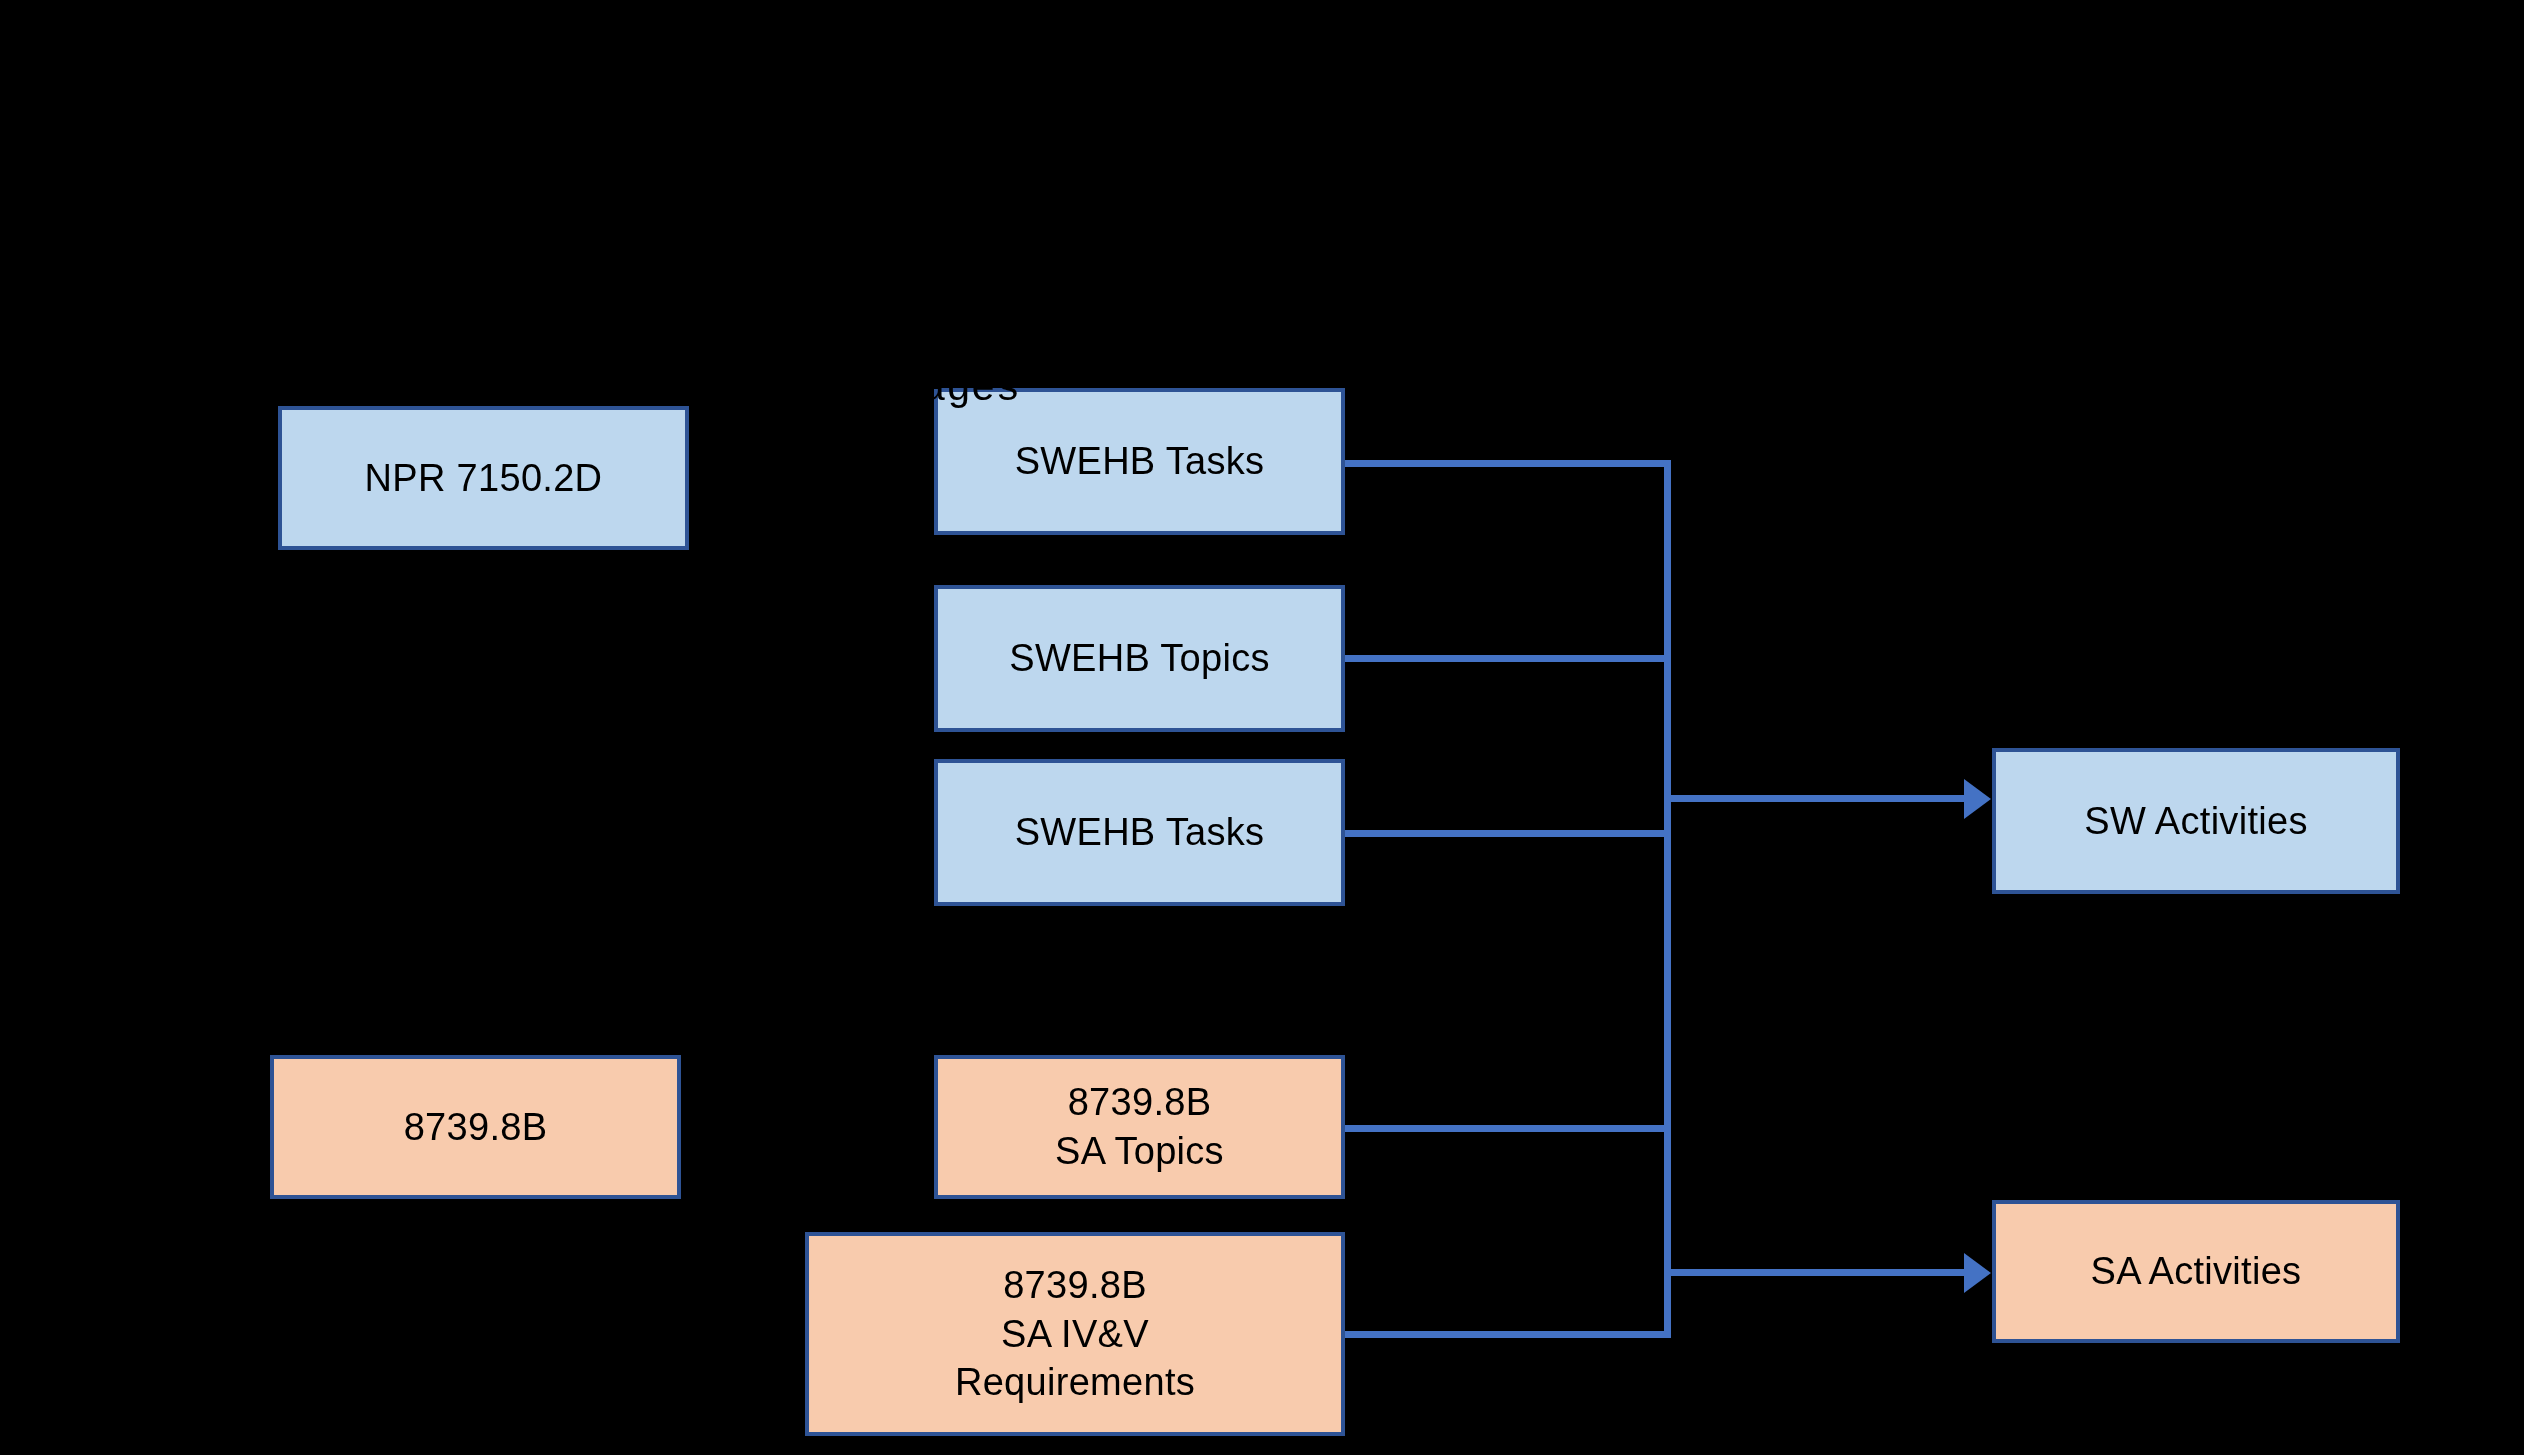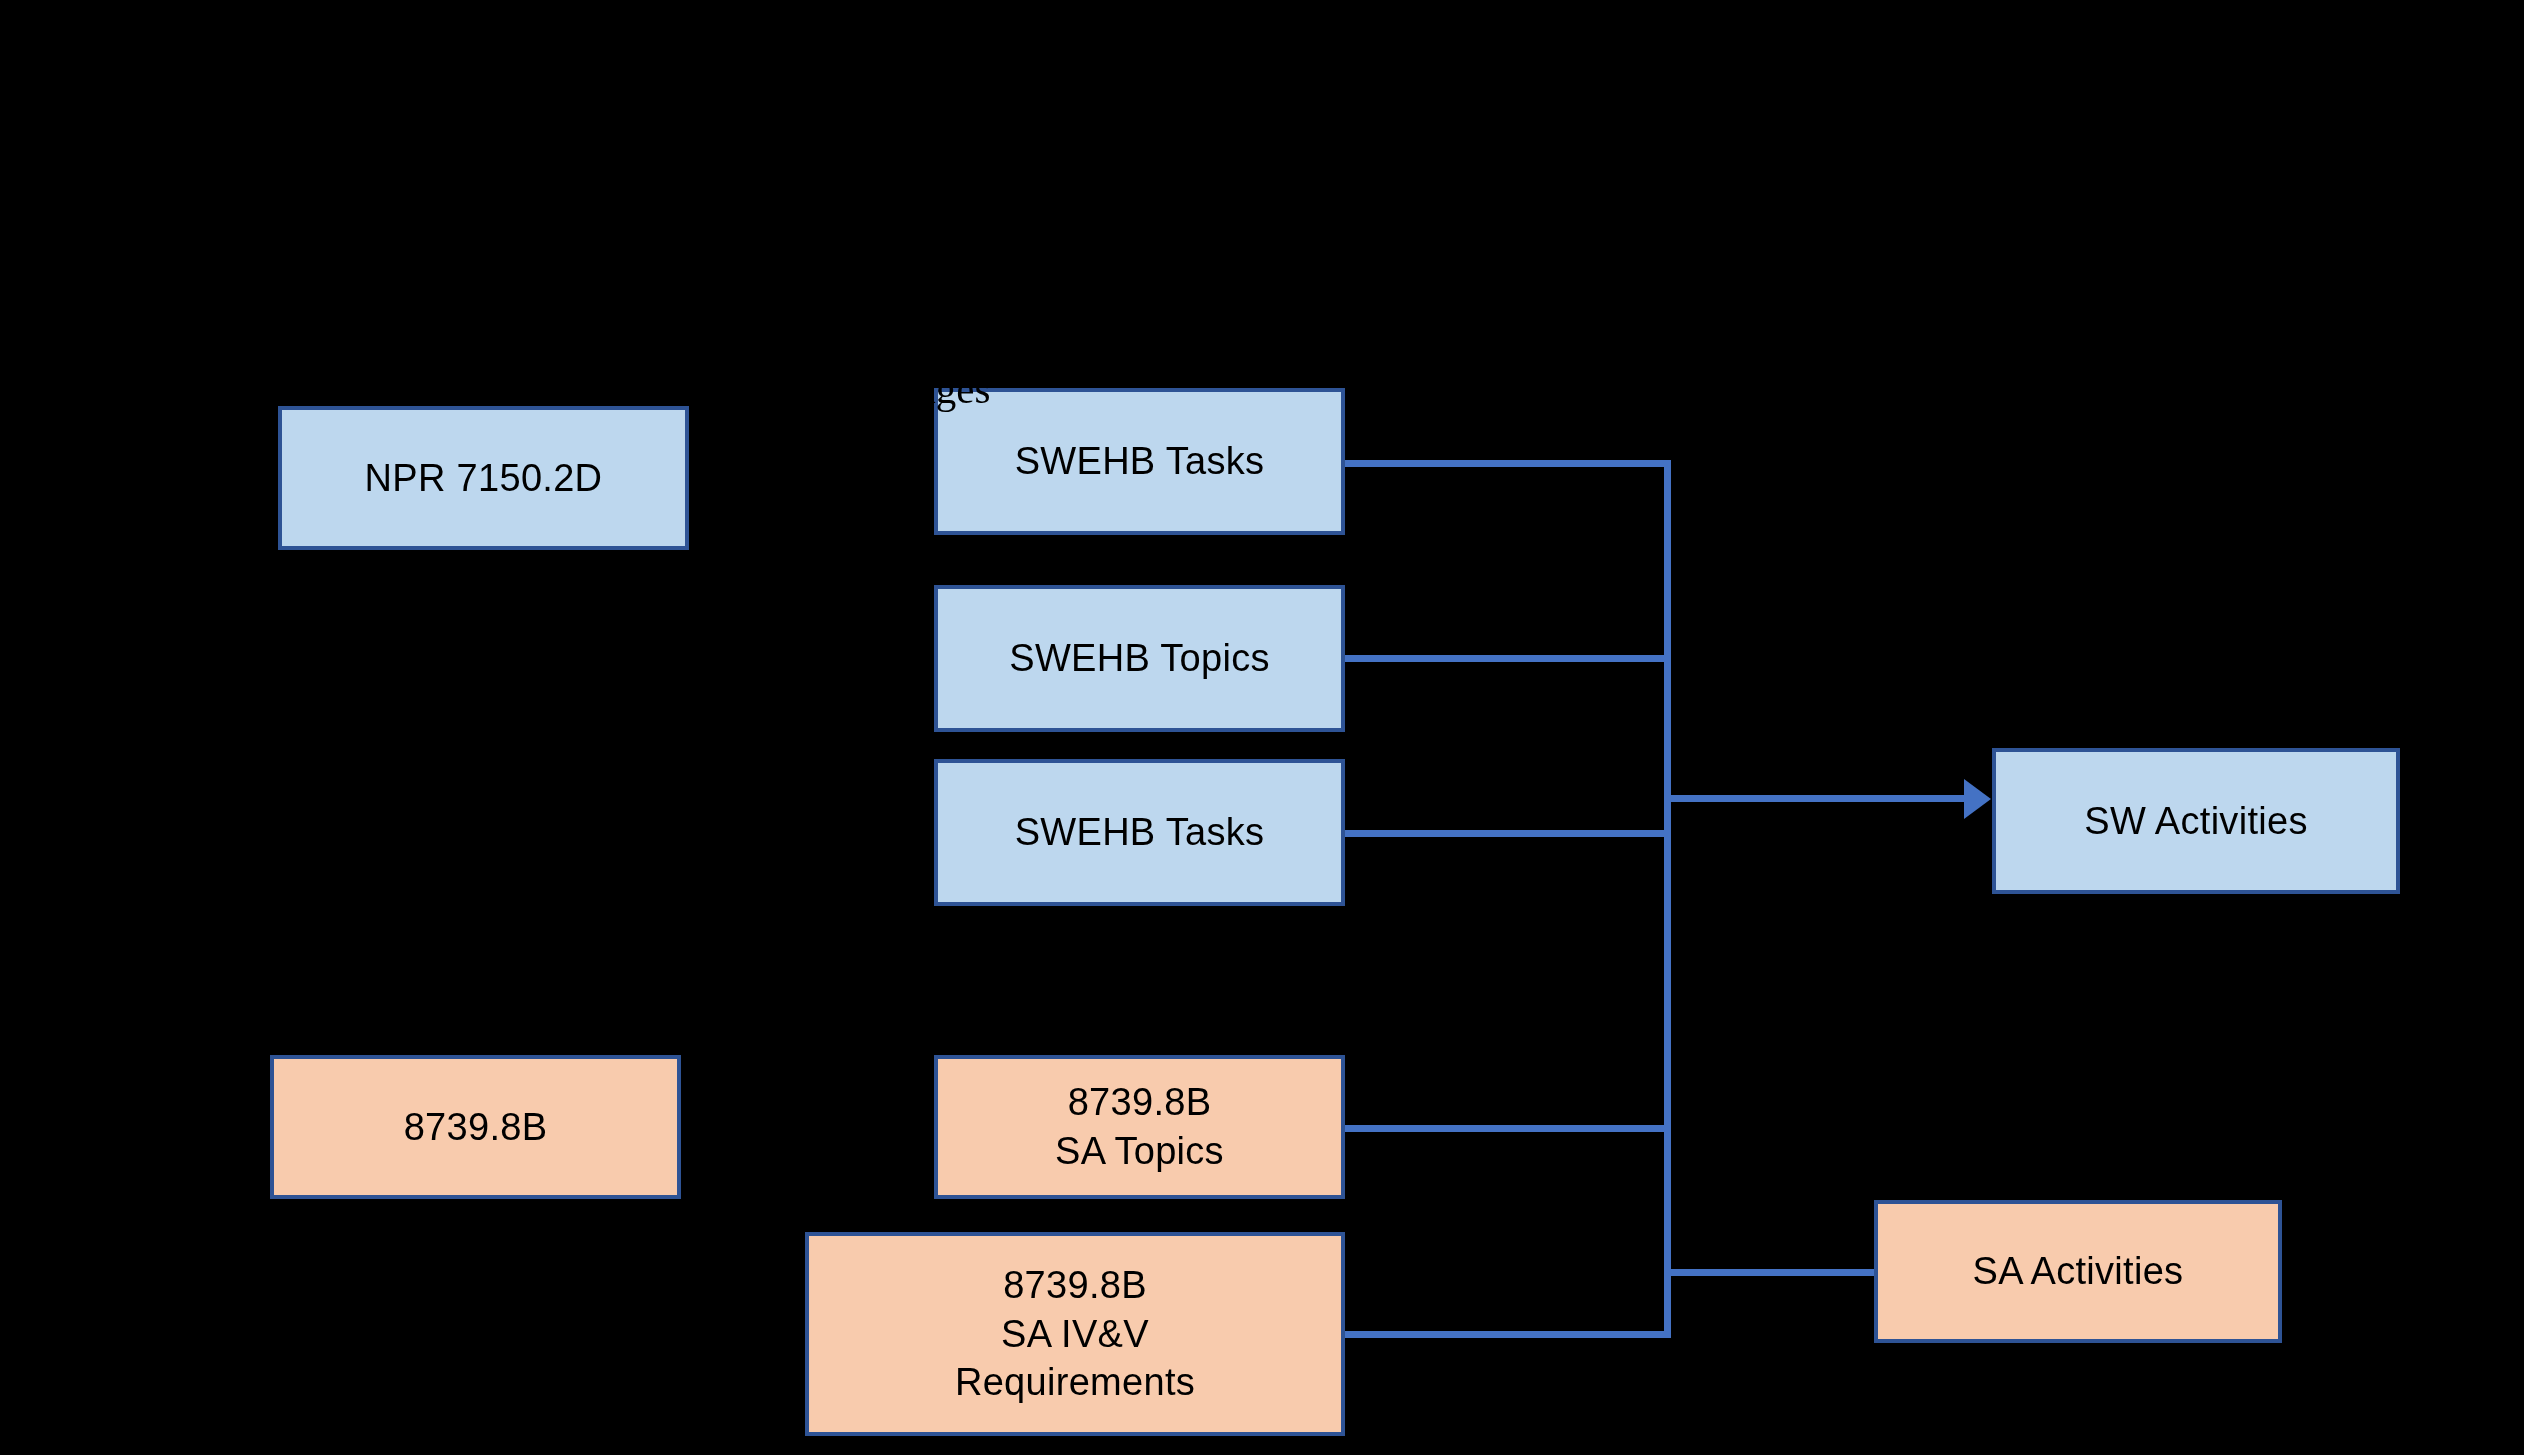--- a/index.html
+++ b/index.html
@@ -55,21 +55,21 @@
     border-top: 20px solid transparent;
     border-bottom: 20px solid transparent;
     border-left: 27px solid #4472C4;
   }
 
   
   .stray-text {
     position: absolute;
     color: #000000;
     font-size: 41px;
-    font-family: Liberation Serif, serif;
+    font-family: Liberation Mono, monospace;
     white-space: nowrap;
     line-height: 1;
   }
   .stray-behind { z-index: 0; }
   .stray-front  { z-index: 5; }
   .node { z-index: 3; }
   .conn-h, .conn-v, .arrow-head { z-index: 2; }
 </style>
 </head>
 <body>
@@ -106,21 +106,21 @@
   <div class="node fill-orange" style="left:805px; top:1232px; width:540px; height:204px;">
     <span class="line">8739.8B</span>
     <span class="line">SA IV&amp;V</span>
     <span class="line">Requirements</span>
   </div>
 
   <div class="node fill-blue" style="left:1992px; top:748px; width:408px; height:146px;">
     <span class="line">SW Activities</span>
   </div>
 
-  <div class="node fill-orange" style="left:1874px; top:1200px; width:408px; height:143px;justify-content:center;">
+  <div class="node fill-orange" style="left:1992px; top:1200px; width:408px; height:143px;justify-content:center;">
     <span class="line">SA Activities</span>
   </div>
 
   <div class="conn-h" style="left:1345px; top:460px; width:326px;"></div>
 
   <div class="conn-h" style="left:1345px; top:655px; width:326px;"></div>
 
   <div class="conn-h" style="left:1345px; top:830px; width:326px;"></div>
 
   <div class="conn-h" style="left:1345px; top:1125px; width:326px;"></div>

